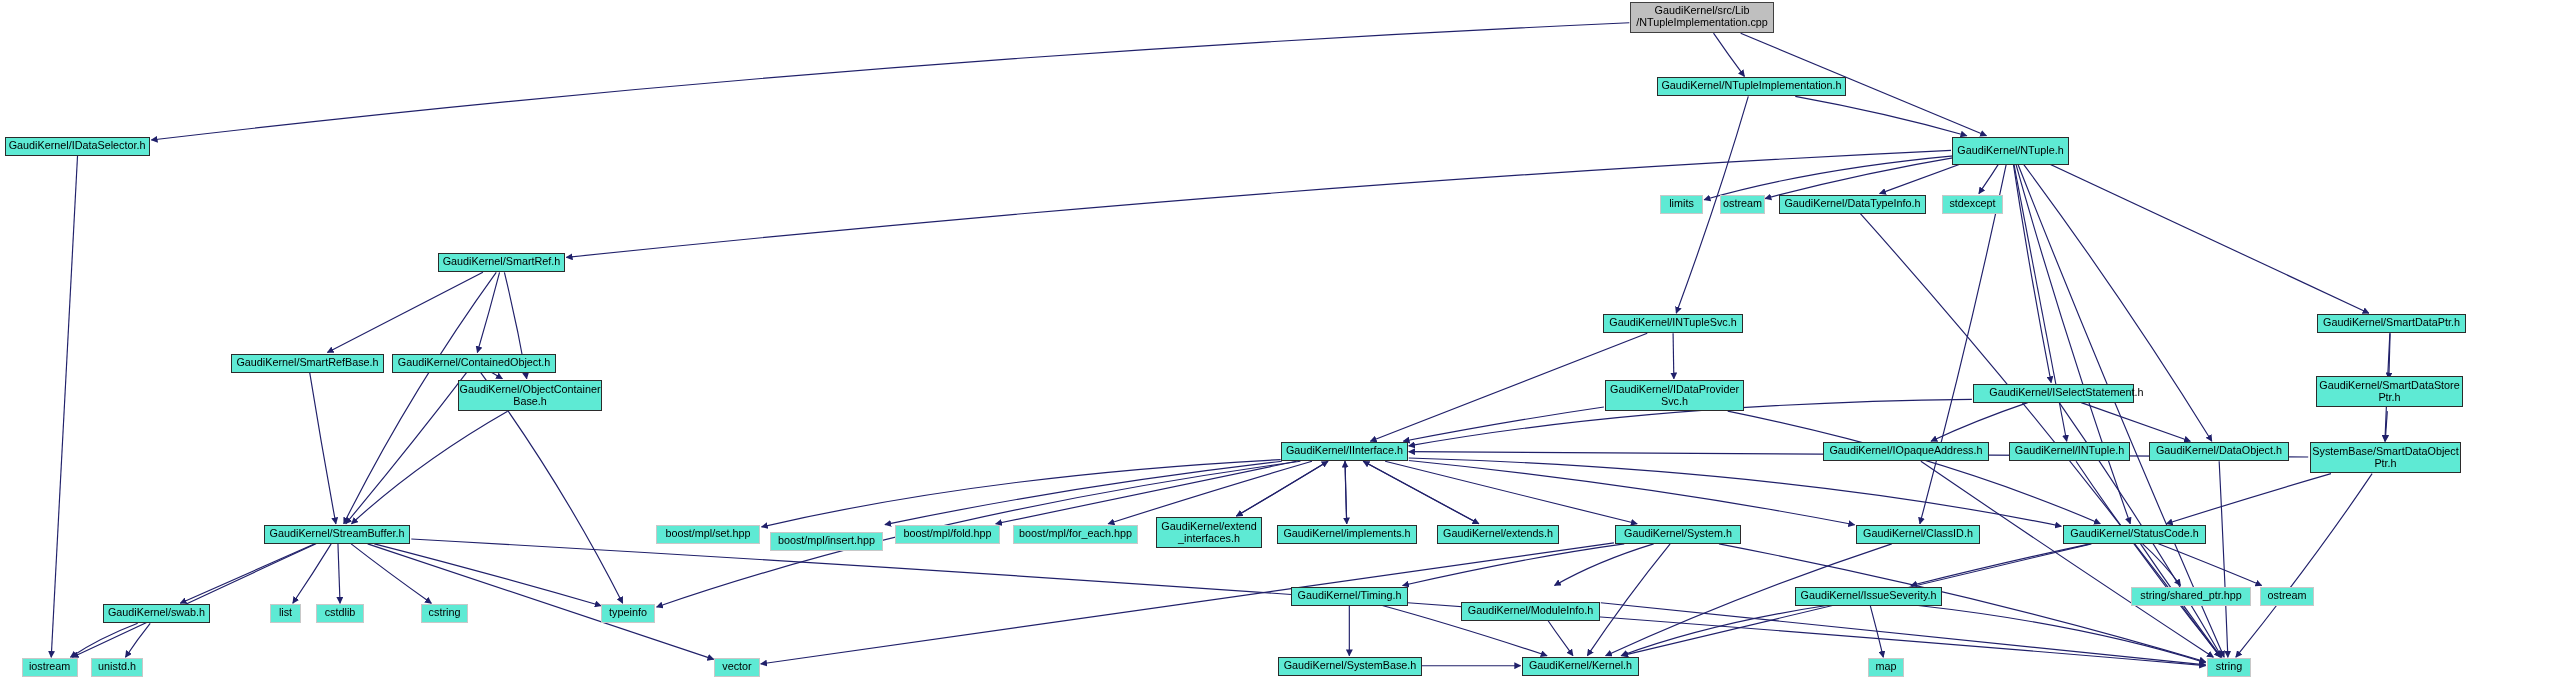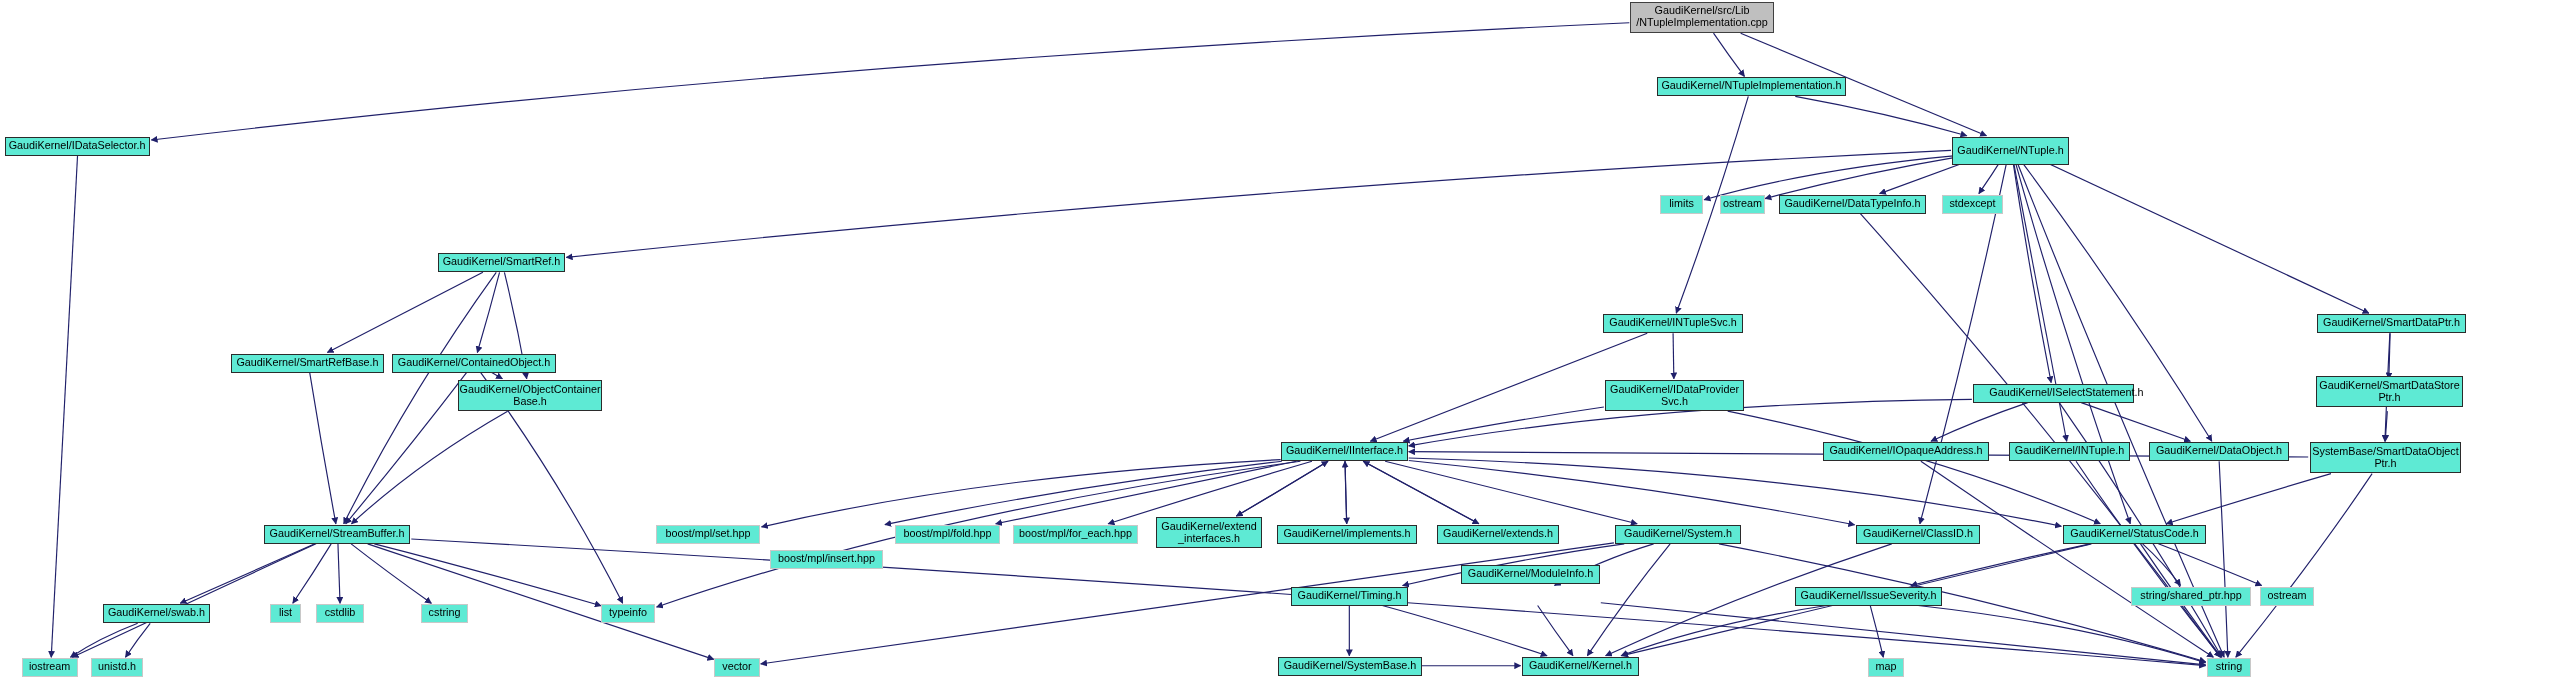--- a/index.html
+++ b/index.html
@@ -175,37 +175,37 @@
 Ptr.h</div>
       <div class="node doc" style="left: 1973px; top: 384px; width: 161px; height: 18.5px; padding-left: 29px;">GaudiKernel/ISelectStatement.h</div>
       <div class="node doc" style="left: 1281px; top: 442px; width: 127px; height: 18.5px;">GaudiKernel/IInterface.h</div>
       <div class="node doc" style="left: 1823px; top: 442px; width: 166px; height: 18.5px;">GaudiKernel/IOpaqueAddress.h</div>
       <div class="node doc" style="left: 2009px; top: 442px; width: 121px; height: 18.5px;">GaudiKernel/INTuple.h</div>
       <div class="node doc" style="left: 2149px; top: 442px; width: 140px; height: 18.5px;">GaudiKernel/DataObject.h</div>
       <div class="node doc" style="left: 2310px; top: 442px; width: 151px; height: 31px;">SystemBase/SmartDataObject
 Ptr.h</div>
       <div class="node doc" style="left: 264px; top: 525px; width: 146px; height: 18.5px;">GaudiKernel/StreamBuffer.h</div>
       <div class="node ext" style="left: 656px; top: 525px; width: 104px; height: 18.5px;">boost/mpl/set.hpp</div>
-      <div class="node ext" style="left: 770px; top: 550px; width: 113px; height: 18.5px;">boost/mpl/insert.hpp</div>
+      <div class="node ext" style="left: 770px; top: 532px; width: 113px; height: 18.5px;">boost/mpl/insert.hpp</div>
       <div class="node ext" style="left: 895px; top: 525px; width: 105px; height: 18.5px;">boost/mpl/fold.hpp</div>
       <div class="node ext" style="left: 1013px; top: 525px; width: 125px; height: 18.5px;">boost/mpl/for_each.hpp</div>
       <div class="node doc" style="left: 1156px; top: 517px; width: 106px; height: 31px;">GaudiKernel/extend
 _interfaces.h</div>
       <div class="node doc" style="left: 1277px; top: 525px; width: 140px; height: 18.5px;">GaudiKernel/implements.h</div>
       <div class="node doc" style="left: 1437px; top: 525px; width: 122px; height: 18.5px; text-align: center;">GaudiKernel/extends.h</div>
       <div class="node doc" style="left: 1615px; top: 525px; width: 126px; height: 18.5px;">GaudiKernel/System.h</div>
       <div class="node doc" style="left: 1856px; top: 525px; width: 124px; height: 18.5px;">GaudiKernel/ClassID.h</div>
       <div class="node doc" style="left: 2063px; top: 525px; width: 143px; height: 18.5px;">GaudiKernel/StatusCode.h</div>
       <div class="node doc" style="left: 103px; top: 604px; width: 107px; height: 18.5px;">GaudiKernel/swab.h</div>
       <div class="node ext" style="left: 270px; top: 604px; width: 31px; height: 18.5px;">list</div>
       <div class="node ext" style="left: 316px; top: 604px; width: 48px; height: 18.5px;">cstdlib</div>
       <div class="node ext" style="left: 421px; top: 604px; width: 47px; height: 18.5px;">cstring</div>
       <div class="node ext" style="left: 601px; top: 604px; width: 54px; height: 18.5px;">typeinfo</div>
       <div class="node doc" style="left: 1291px; top: 587px; width: 117px; height: 18.5px;">GaudiKernel/Timing.h</div>
-      <div class="node doc" style="left: 1461px; top: 565px; width: 139px; height: 18.5px;">GaudiKernel/ModuleInfo.h</div>
+      <div class="node doc" style="left: 1461px; top: 602px; width: 139px; height: 18.5px;">GaudiKernel/ModuleInfo.h</div>
       <div class="node doc" style="left: 1795px; top: 587px; width: 147px; height: 18.5px;">GaudiKernel/IssueSeverity.h</div>
       <div class="node ext" style="left: 2131px; top: 587px; width: 120px; height: 18.5px;">string/shared_ptr.hpp</div>
       <div class="node ext" style="left: 2260px; top: 587px; width: 54px; height: 18.5px;">ostream</div>
       <div class="node ext" style="left: 21.6px; top: 658px; width: 56px; height: 18.5px;">iostream</div>
       <div class="node ext" style="left: 91px; top: 658px; width: 52px; height: 18.5px;">unistd.h</div>
       <div class="node ext" style="left: 714px; top: 658px; width: 46px; height: 18.5px;">vector</div>
       <div class="node doc" style="left: 1278px; top: 657px; width: 144px; height: 18.5px;">GaudiKernel/SystemBase.h</div>
       <div class="node doc" style="left: 1522px; top: 657px; width: 117px; height: 18.5px;">GaudiKernel/Kernel.h</div>
       <div class="node ext" style="left: 1868px; top: 658px; width: 36px; height: 18.5px;">map</div>
       <div class="node ext" style="left: 2207px; top: 658px; width: 44px; height: 18.5px;">string</div>

